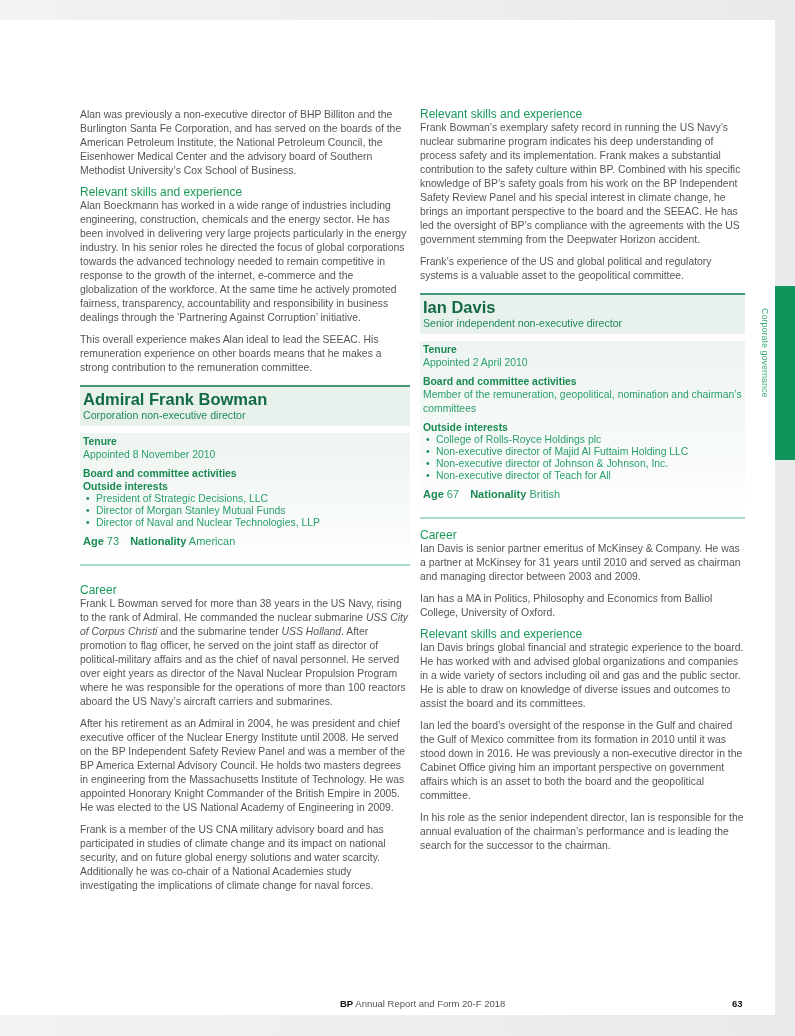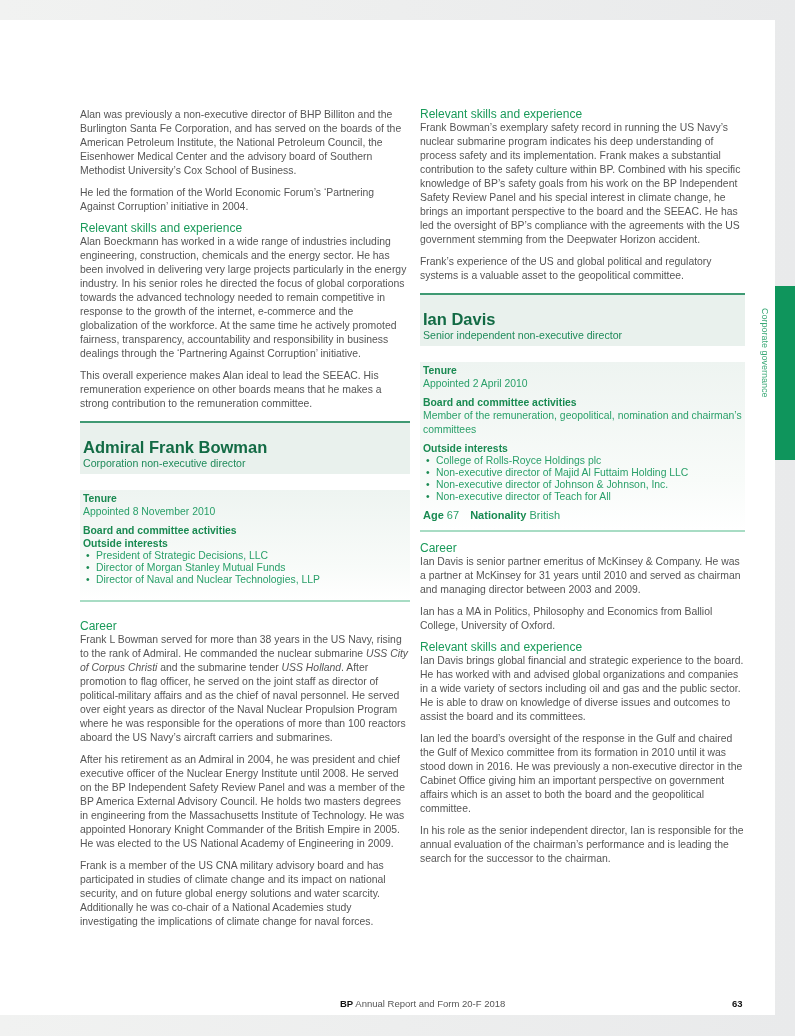--- a/index.html
+++ b/index.html
@@ -22,32 +22,32 @@
   .heading {
     margin: 0; font-size: 12px; line-height: 13px; color: #1a9a5a; font-weight: normal;
   }
   .section-head { margin-top: 2px; }
   .profile {
     border-top: 2px solid #3f9a73;
     margin: 10px 0 0 0;
   }
   .profile-head {
     background: #e9f1ed;
-    padding: 14px 3px 3px 3px;
+    padding: 2px 3px 3px 3px;
   }
   .profile-name {
     font-size: 16.5px; line-height: 20px; color: #136b45; margin: 0;
   }
   .profile-role {
     font-size: 10.6px; line-height: 13px; color: #1f8a5a; margin: 0 0 1px 0;
   }
   .profile-body {
-    margin-top: 16px;
+    margin-top: 7px;
     background: linear-gradient(180deg, #eef4f1 0%, #f8fbf9 70%, #ffffff 100%);
-    padding: 2px 3px 8px 3px;
+    padding: 2px 3px 16px 3px;
     border-bottom: 2px solid #a8dcc4;
   }
   .label {
     font-size: 10.4px; line-height: 13px; color: #1a8a52; font-weight: bold; margin: 0;
   }
   .value {
     font-size: 10.4px; line-height: 13.4px; color: #2aa06a; margin: 0 0 6px 0;
   }
   ul.interests { list-style: none; margin: 0 0 6px 0; padding: 0; }
   ul.interests li {
@@ -76,40 +76,45 @@
     position: absolute; left: 732px; top: 978px; font-size: 9.5px; font-weight: bold; color: #111;
   }
 </style>
 </head>
 <body>
 
 <div class="page">
 
   <div class="col col-left">
     <p class="body">Alan was previously a non-executive director of BHP Billiton and the Burlington Santa Fe Corporation, and has served on the boards of the American Petroleum Institute, the National Petroleum Council, the Eisenhower Medical Center and the advisory board of Southern Methodist University’s Cox School of Business.</p>
-    <p class="body">He led the formation of the World Economic Forum’s ‘Partnering Against Corruption’ initiative in 2004.</p>
     <h4 class="heading section-head">Relevant skills and experience</h4>
     <p class="body">Alan Boeckmann has worked in a wide range of industries including engineering, construction, chemicals and the energy sector. He has been involved in delivering very large projects particularly in the energy industry. In his senior roles he directed the focus of global corporations towards the advanced technology needed to remain competitive in response to the growth of the internet, e-commerce and the globalization of the workforce. At the same time he actively promoted fairness, transparency, accountability and responsibility in business dealings through the ‘Partnering Against Corruption’ initiative.</p>
     <p class="body">This overall experience makes Alan ideal to lead the SEEAC. His remuneration experience on other boards means that he makes a strong contribution to the remuneration committee.</p>
 
     <div class="profile">
       <div class="profile-head">
         <h2 class="profile-name">Admiral Frank Bowman</h2>
         <div class="profile-role">Corporation non-executive director</div>
       </div>
       <div class="profile-body">
         <div class="label">Tenure</div>
         <div class="value">Appointed 8 November 2010</div>
         <div class="label">Board and committee activities</div>
         <div class="label">Outside interests</div>
         <ul class="interests">
           <li><span class="bullet">•</span><span>President of Strategic Decisions, LLC</span></li>
           <li><span class="bullet">•</span><span>Director of Morgan Stanley Mutual Funds</span></li>
           <li><span class="bullet">•</span><span>Director of Naval and Nuclear Technologies, LLP</span></li>
         </ul>
+        <div class="agerow">
+          <span class="k">Age</span>
+          <span class="v">73</span>
+          <span class="k">Nationality</span>
+          <span class="v">American</span>
+        </div>
       </div>
     </div>
 
     <div class="spacer"></div>
     <h4 class="heading">Career</h4>
     <p class="body"><span>Frank L Bowman served for more than 38 years in the US Navy, rising to the rank of Admiral. He commanded the nuclear submarine </span><em>USS City of Corpus Christi</em><span> and the submarine tender </span><em>USS Holland</em><span>. After promotion to flag officer, he served on the joint staff as director of political-military affairs and as the chief of naval personnel. He served over eight years as director of the Naval Nuclear Propulsion Program where he was responsible for the operations of more than 100 reactors aboard the US Navy’s aircraft carriers and submarines.</span></p>
     <p class="body">After his retirement as an Admiral in 2004, he was president and chief executive officer of the Nuclear Energy Institute until 2008. He served on the BP Independent Safety Review Panel and was a member of the BP America External Advisory Council. He holds two masters degrees in engineering from the Massachusetts Institute of Technology. He was appointed Honorary Knight Commander of the British Empire in 2005. He was elected to the US National Academy of Engineering in 2009.</p>
     <p class="body">Frank is a member of the US CNA military advisory board and has participated in studies of climate change and its impact on national security, and on future global energy solutions and water scarcity. Additionally he was co-chair of a National Academies study investigating the implications of climate change for naval forces.</p>
   </div>
 

